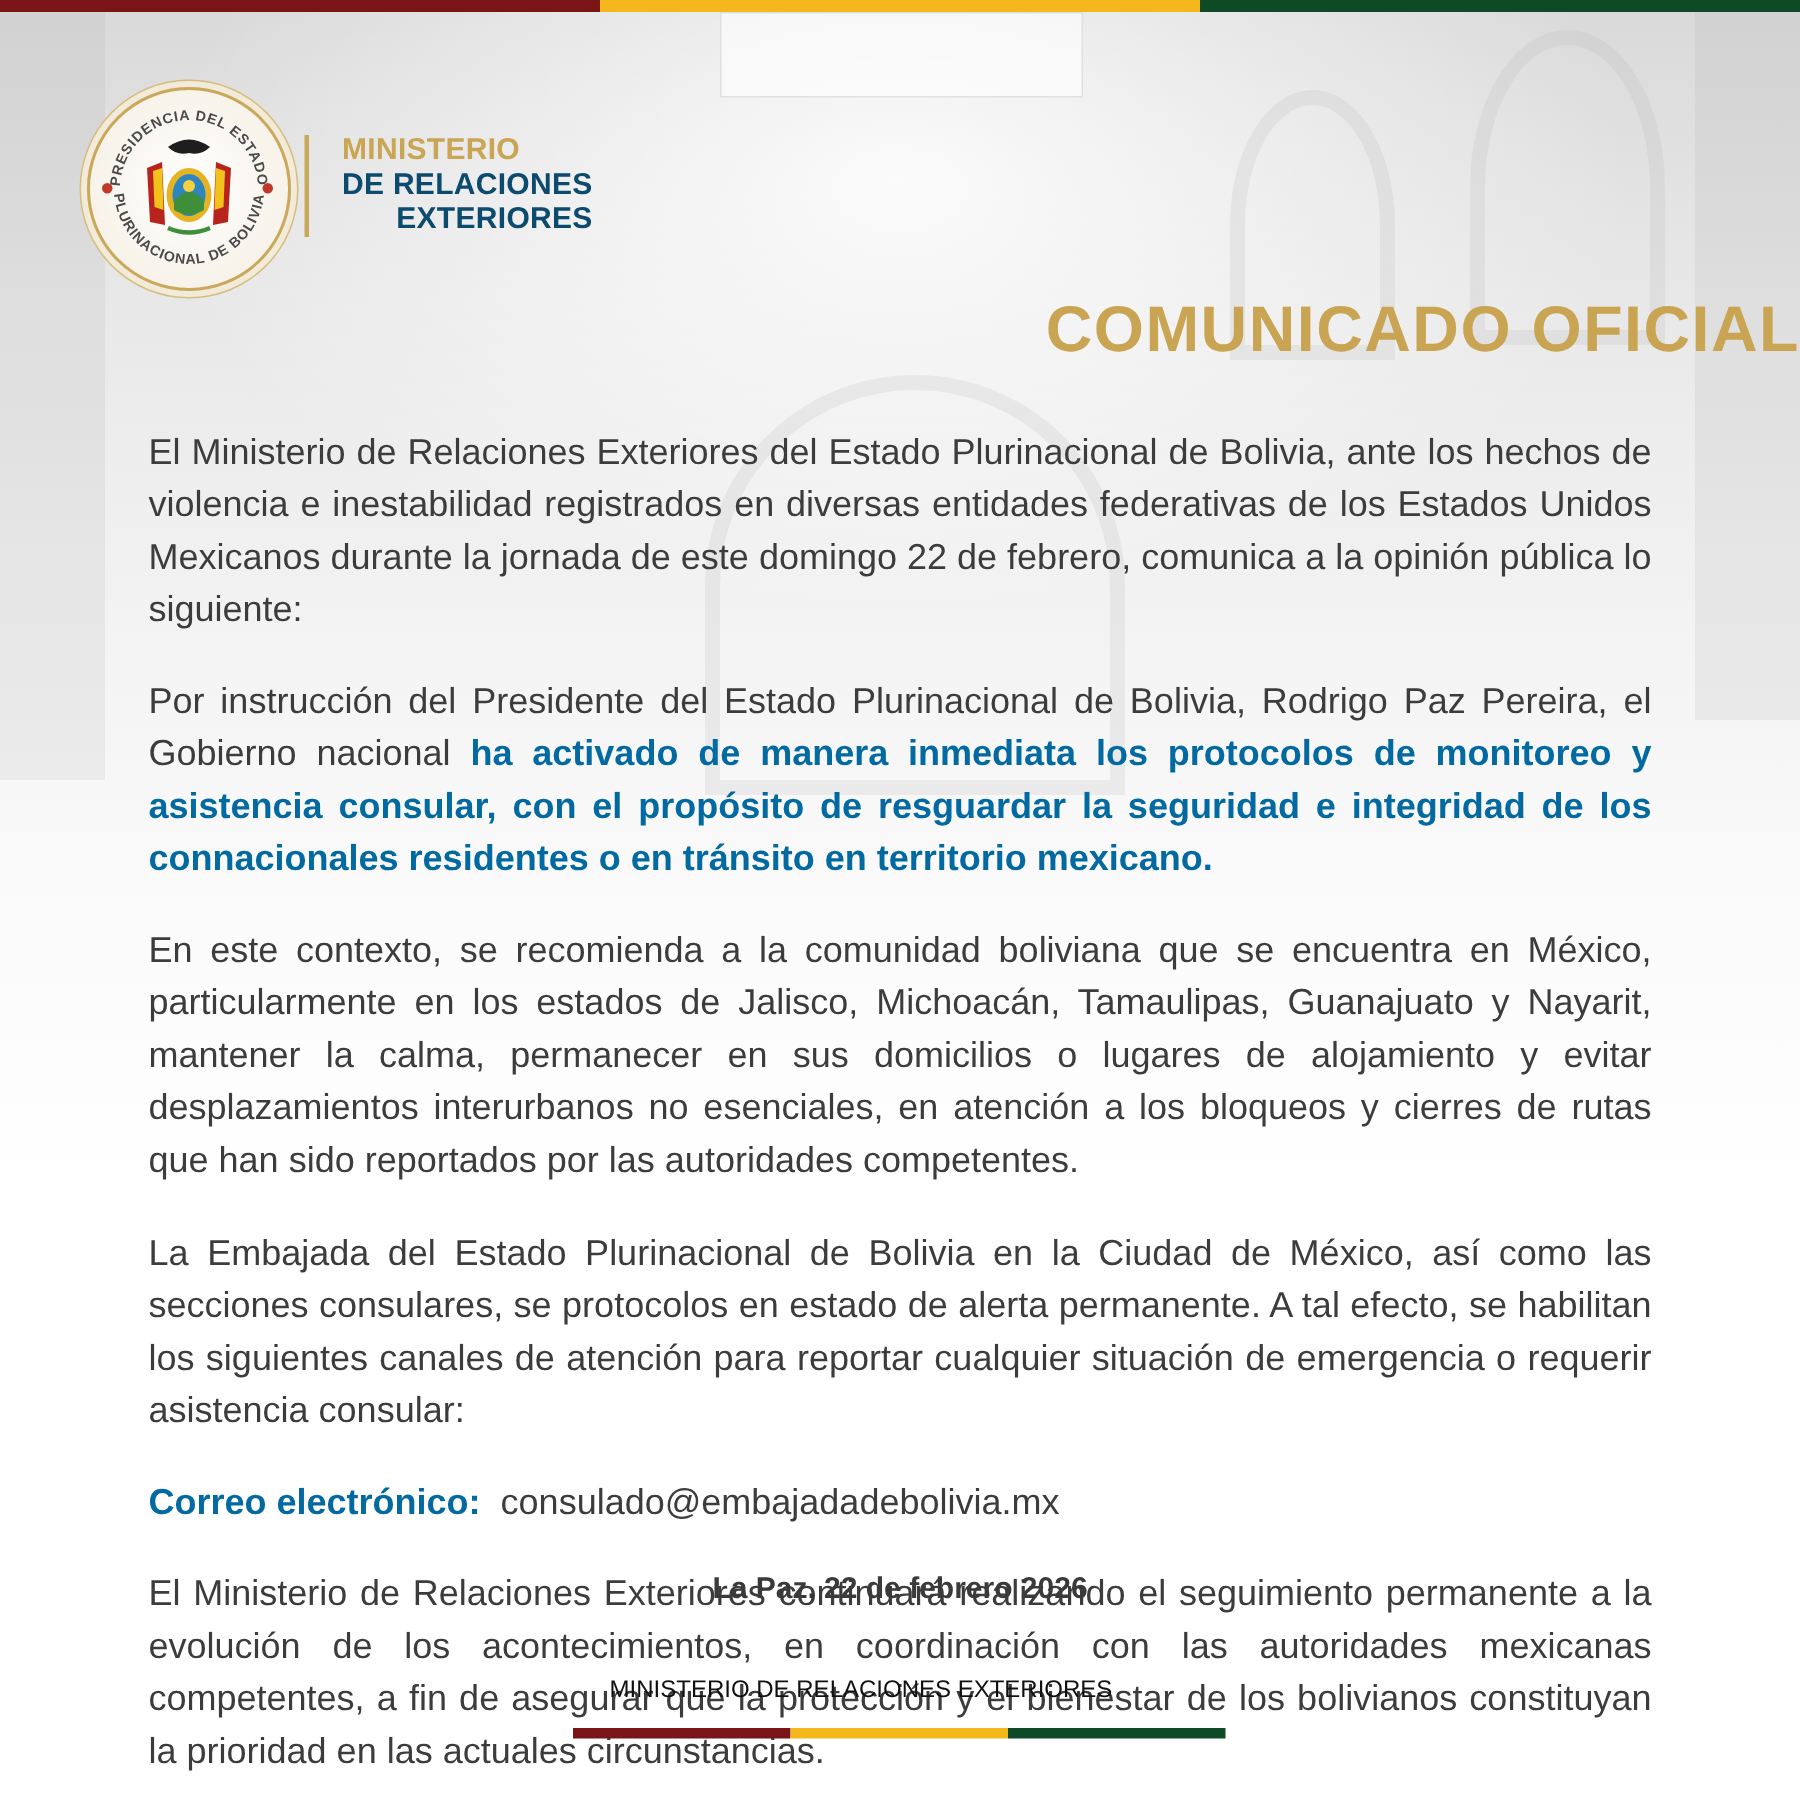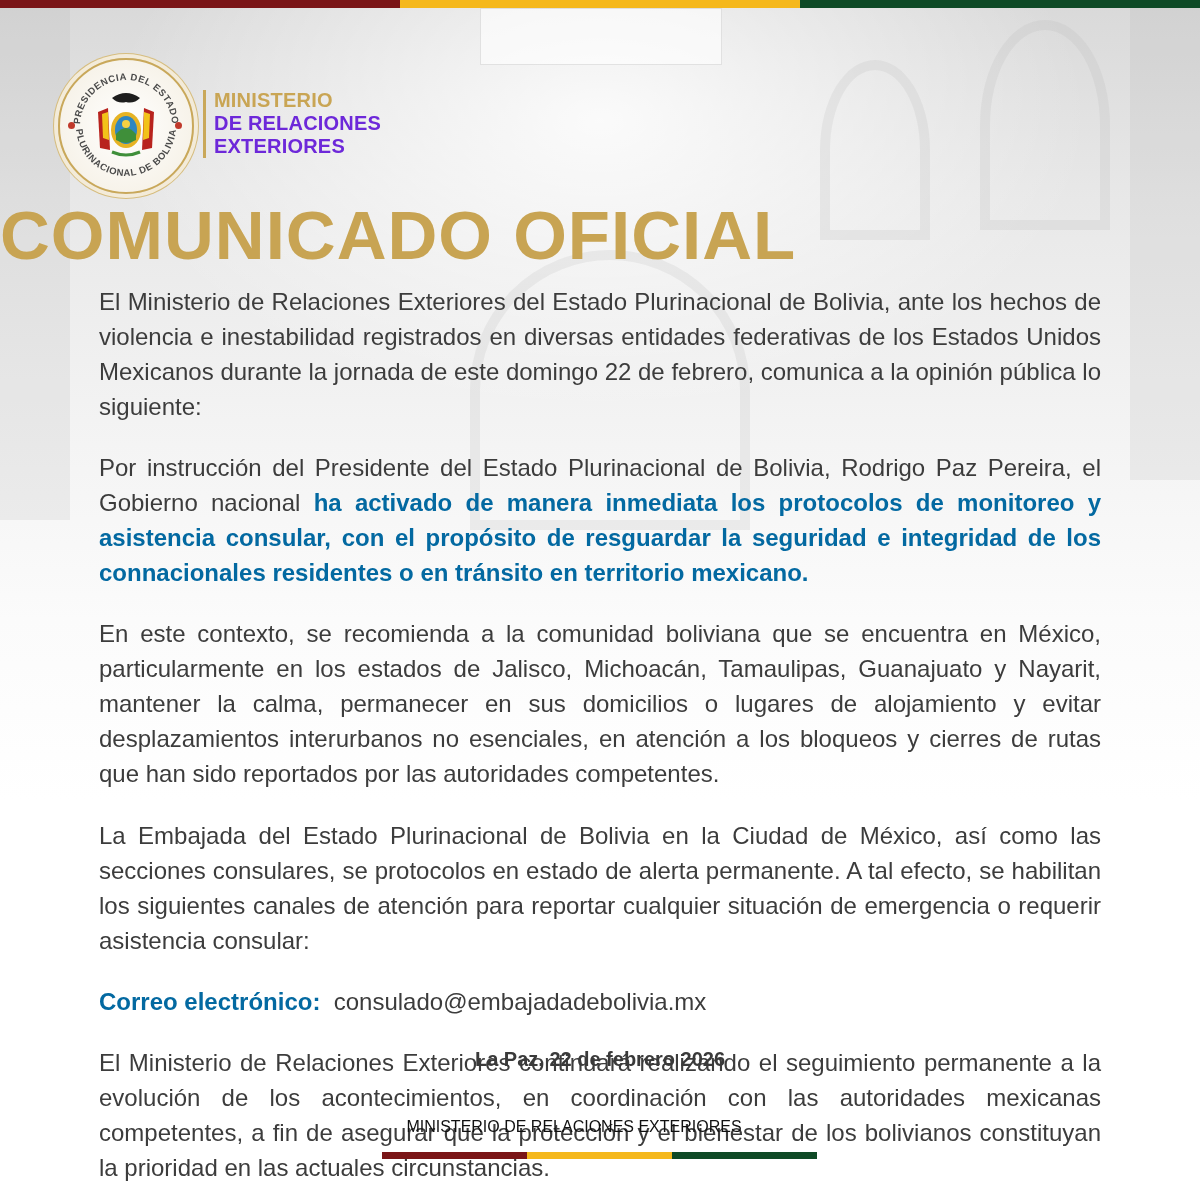--- a/index.html
+++ b/index.html
@@ -24,26 +24,26 @@
   .top-bar div { flex: 1; }
   .seal {
     position: absolute; left: 58px; top: 58px; width: 132px; height: 132px; border-radius: 50%;
     background: radial-gradient(circle, #ffffff 0%, #f7f3ea 70%, #efe7d6 100%);
     border: 2px solid #c9a85a; box-shadow: 0 0 0 4px rgba(255,255,255,0.7), 0 0 0 5px #d6bd7f;
   }
   .seal-dot { position: absolute; width: 7px; height: 7px; border-radius: 50%; background: #c0392b; top: 62px; }
   .seal-text { position: absolute; inset: 0; }
   .crest { position: absolute; left: 34px; top: 30px; width: 64px; height: 70px; }
   .header-divider { position: absolute; left: 203px; top: 90px; width: 3px; height: 68px; background: #c9a85a; }
-  .ministry-name { position: absolute; left: 214px; top: 89px; font-weight: bold; line-height: 23px; font-size: 20px; letter-spacing: 0.2px; }
+  .ministry-name { position: absolute; left: 228px; top: 89px; font-weight: bold; line-height: 23px; font-size: 20px; letter-spacing: 0.2px; }
   .ministry-name .l1 { color: #c9a554; }
-  .ministry-name .l2, .ministry-name .l3 { color: #6d28d9; }
+  .ministry-name .l2, .ministry-name .l3 { color: #0c4a6e; text-align: right; }
   .title {
-    position: absolute; left: 0; width: 1200px; top: 196px; text-align: left;
-    font-size: 69px; font-weight: bold; color: #c8a453; letter-spacing: 1px;
+    position: absolute; left: 0; width: 1200px; top: 196px; text-align: right;
+    font-size: 43px; font-weight: bold; color: #c8a453; letter-spacing: 1px;
   }
   .content {
     position: absolute; left: 99px; top: 284px; width: 1002px;
     font-size: 24px; line-height: 35px; color: #3c3c3c;
   }
   .content p { margin: 0 0 26.2px 0; text-align: justify; }
   .content p.last-line-left { text-align-last: left; }
   .content b { color: #0369a1; }
   .contact { margin-bottom: 26.2px; }
   .contact b { font-weight: bold; }

